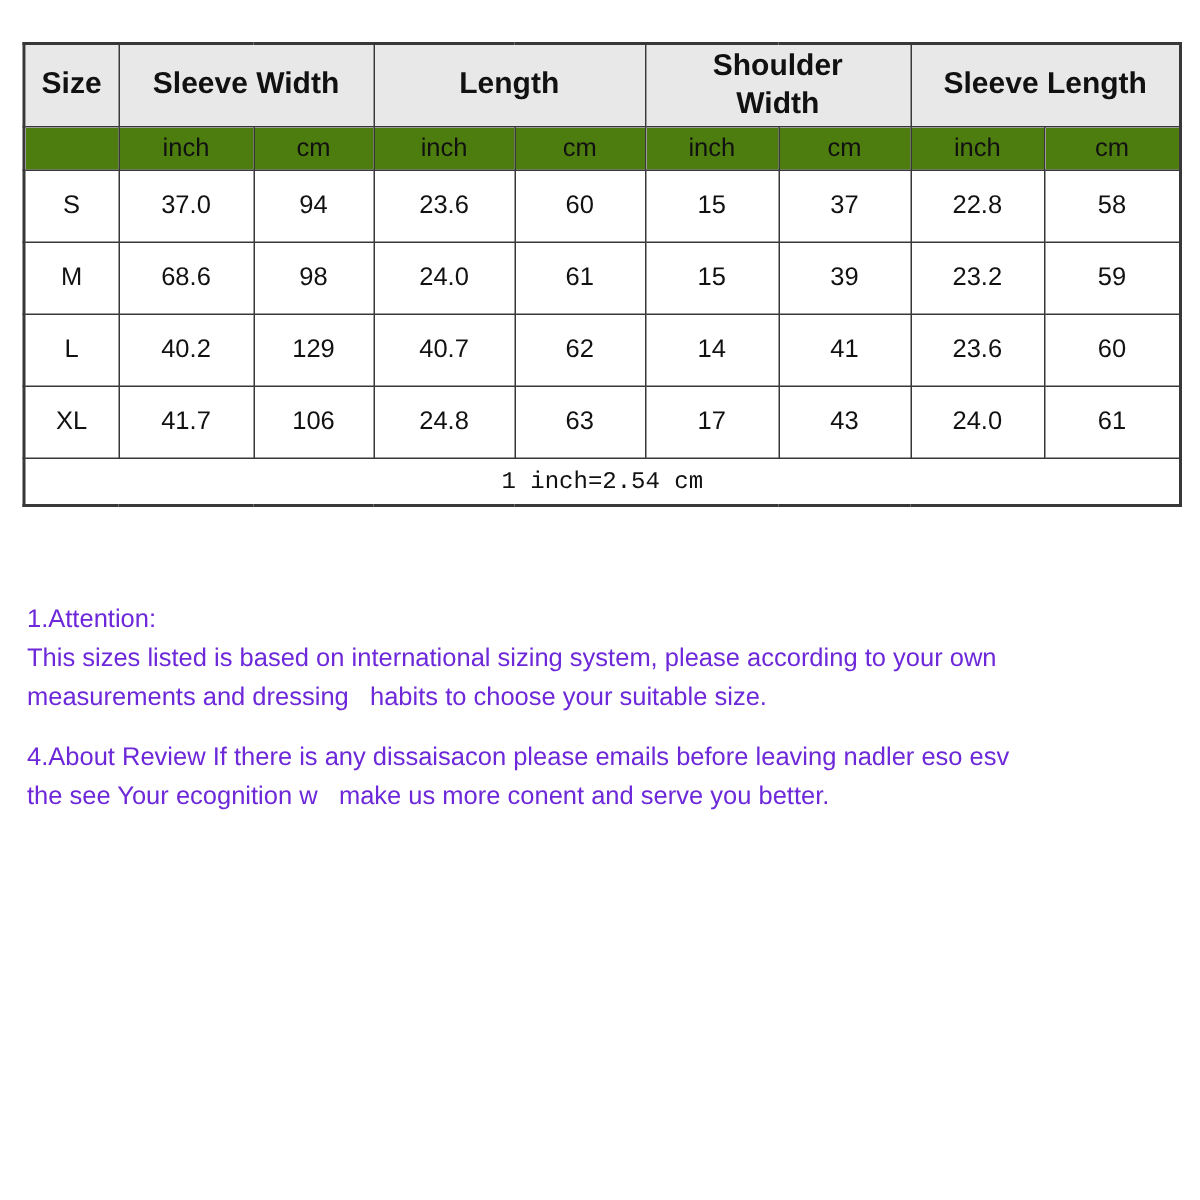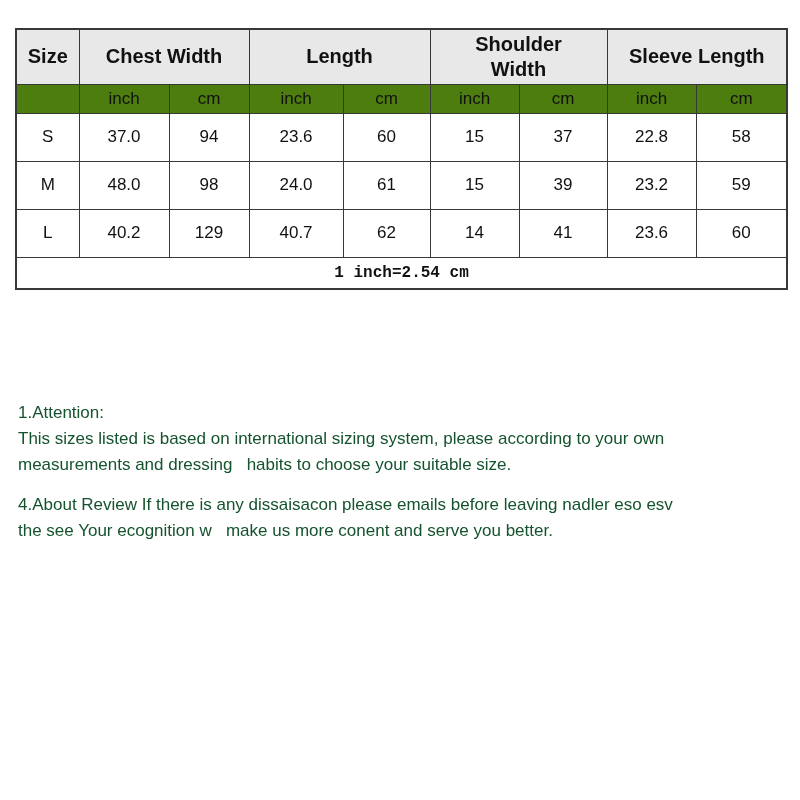--- a/index.html
+++ b/index.html
@@ -61,32 +61,32 @@
     font-size: 17px;
   }
   tr.note-row-1 {
     height: 32px;
   }
   tr.note-row-2 {
     height: 38px;
   }
   td.mono-note {
     font-family: "Liberation Mono", "DejaVu Sans Mono", monospace;
-    font-weight: bold;
+    font-weight: normal;
     font-size: 16px;
     letter-spacing: 0px;
   }
   .notes {
     position: absolute;
     left: 18px;
     top: 400px;
     width: 776px;
     font-size: 17px;
     line-height: 26px;
-    color: #14532d;
+    color: #6d28d9;
   }
   .note-block {
     white-space: pre-wrap;
     margin: 0 0 14px 0;
   }
 </style>
 </head>
 <body>
 
 <div class="sheet">
@@ -100,21 +100,21 @@
         <col style="width:87px">
       <col style="width:89px">
         <col style="width:88px">
       <col style="width:89px">
         <col style="width:91px">
     </colgroup>
 
     <tbody>
         <tr class="header-main">
       <th>Size</th>
-      <th colspan="2">Chest Width</th>
+      <th colspan="2">Sleeve Width</th>
       <th colspan="2">Length</th>
       <th colspan="2">Shoulder
 Width</th>
       <th colspan="2">Sleeve Length</th>
     </tr>
 
     <tr class="header-units">
       <td></td>
       <td>inch</td>
       <td>cm</td>
@@ -133,21 +133,21 @@
       <td>23.6</td>
       <td>60</td>
       <td>15</td>
       <td>37</td>
       <td>22.8</td>
       <td>58</td>
     </tr>
 
     <tr class="data-row">
       <td>M</td>
-      <td>48.0</td>
+      <td>68.6</td>
       <td>98</td>
       <td>24.0</td>
       <td>61</td>
       <td>15</td>
       <td>39</td>
       <td>23.2</td>
       <td>59</td>
     </tr>
 
     <tr class="data-row">
@@ -155,20 +155,31 @@
       <td>40.2</td>
       <td>129</td>
       <td>40.7</td>
       <td>62</td>
       <td>14</td>
       <td>41</td>
       <td>23.6</td>
       <td>60</td>
     </tr>
 
+    <tr class="data-row">
+      <td>XL</td>
+      <td>41.7</td>
+      <td>106</td>
+      <td>24.8</td>
+      <td>63</td>
+      <td>17</td>
+      <td>43</td>
+      <td>24.0</td>
+      <td>61</td>
+    </tr>
 
     <tr class="note-row-1">
       <td class="mono-note" colspan="9">1 inch=2.54 cm</td>
     </tr>
 
   </tbody>
     </table>
 
   <div class="notes">
     <div class="note-block">1.Attention:

